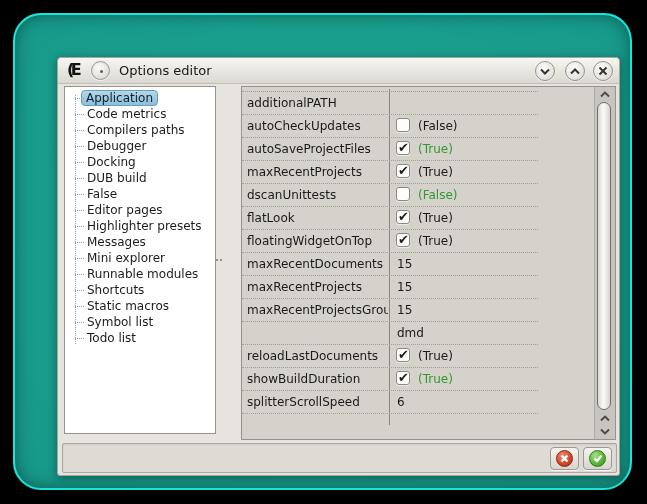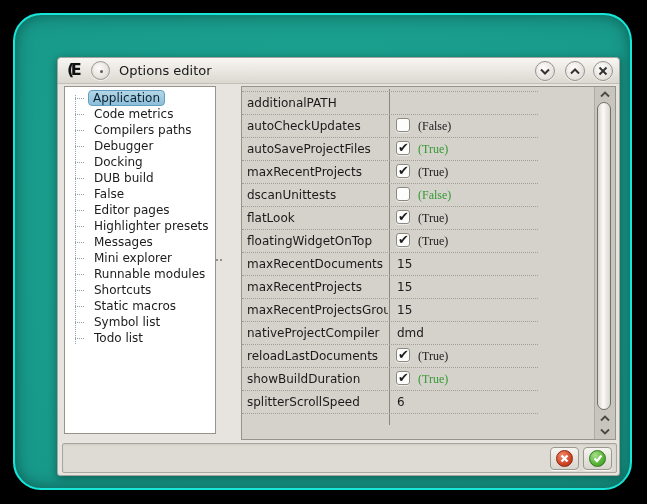--- a/index.html
+++ b/index.html
@@ -50,21 +50,21 @@
   
   .tree{
     position:absolute;left:6px;top:28px;width:152px;height:348px;
     background:#fff;border:1px solid #96938b;box-sizing:border-box;overflow:hidden;
   }
   .tree-items{position:relative;padding-top:3px;}
   .tree-items::before{
     content:"";position:absolute;left:10px;top:8px;height:249px;
     border-left:1px dotted #8fa6ad;
   }
-  .tree-item{position:relative;height:16px;line-height:16px;font-size:12px;color:#1c1c1c;padding-left:28px;white-space:nowrap;}
+  .tree-item{position:relative;height:16px;line-height:16px;font-size:12px;color:#1c1c1c;padding-left:21px;white-space:nowrap;}
   .tree-item::before{content:"";position:absolute;left:10px;top:8px;width:9px;border-top:1px dotted #8fa6ad;}
   .tree-item .lbl{display:inline-block;line-height:14px;padding:0 1px;}
   .tree-item.selected .lbl{
     background:linear-gradient(#b5d6e7,#8cbeda);
     border:1px solid #639fc1;border-radius:4px;padding:0 4px;margin-left:-5px;color:#0e222c;
   }
   .grip{position:absolute;left:158px;top:201px;width:2px;height:2px;border-radius:50%;background:#77746e;box-shadow:4px 0 0 #77746e;}
   
   .grid{
     position:absolute;left:183px;top:28px;width:375px;height:354px;
@@ -74,21 +74,21 @@
   .rows{position:absolute;left:0;top:4px;width:296px;border-top:1px dotted #a19e96;}
   .prow{position:relative;height:22px;line-height:22px;border-bottom:1px dotted #a19e96;}
   .pname{position:absolute;left:5px;top:0;font-size:12px;color:#1a1a1a;white-space:nowrap;overflow:hidden;max-width:141px;}
   .cb{
     position:absolute;left:154px;top:3px;width:14px;height:14px;box-sizing:border-box;
     background:#fdfdfc;border:1px solid #8b8881;border-radius:3px;
     box-shadow:0 1px 1px rgba(255,255,255,.6);
   }
   .cb.checked::after{content:"✔";position:absolute;left:1px;top:-5px;font-size:13px;color:#1d1d1d;}
   .pval{position:absolute;left:155px;top:0;font-size:12px;color:#1a1a1a;white-space:nowrap;}
-  .pval.after-cb{left:176px;font-family:Liberation Serif, serif;}
+  .pval.after-cb{left:176px;}
   
   .vscroll{position:absolute;right:0;top:0;width:21px;height:352px;background:#c8c5bf;border-left:1px solid #aeaba4;box-sizing:border-box;}
   .vs-btn{position:absolute;left:0;width:20px;height:13px;display:flex;align-items:center;justify-content:center;}
   .vs-up{top:1px;} .vs-up2{top:325px;} .vs-down{top:338px;}
   .vs-thumb{
     position:absolute;left:2px;top:15px;width:14px;height:308px;
     border:1px solid #716f69;border-radius:7px;box-sizing:border-box;
     background:linear-gradient(90deg,#dbd8d2,#fbfaf8 45%,#d8d5cf);
   }
   
@@ -204,21 +204,20 @@
           </div>
           <div class="prow">
             <span class="pname">maxRecentProjects</span>
             <span class="pval">15</span>
           </div>
           <div class="prow">
             <span class="pname">maxRecentProjectsGrou</span>
             <span class="pval">15</span>
           </div>
           <div class="prow">
-            <span class="pname">nativeProjectCompiler</span>
             <span class="pval">dmd</span>
           </div>
           <div class="prow">
             <span class="pname">reloadLastDocuments</span>
             <span class="cb checked"></span>
             <span class="pval after-cb" style="color: rgb(26, 26, 26);">(True)</span>
           </div>
           <div class="prow">
             <span class="pname">showBuildDuration</span>
             <span class="cb checked"></span>

